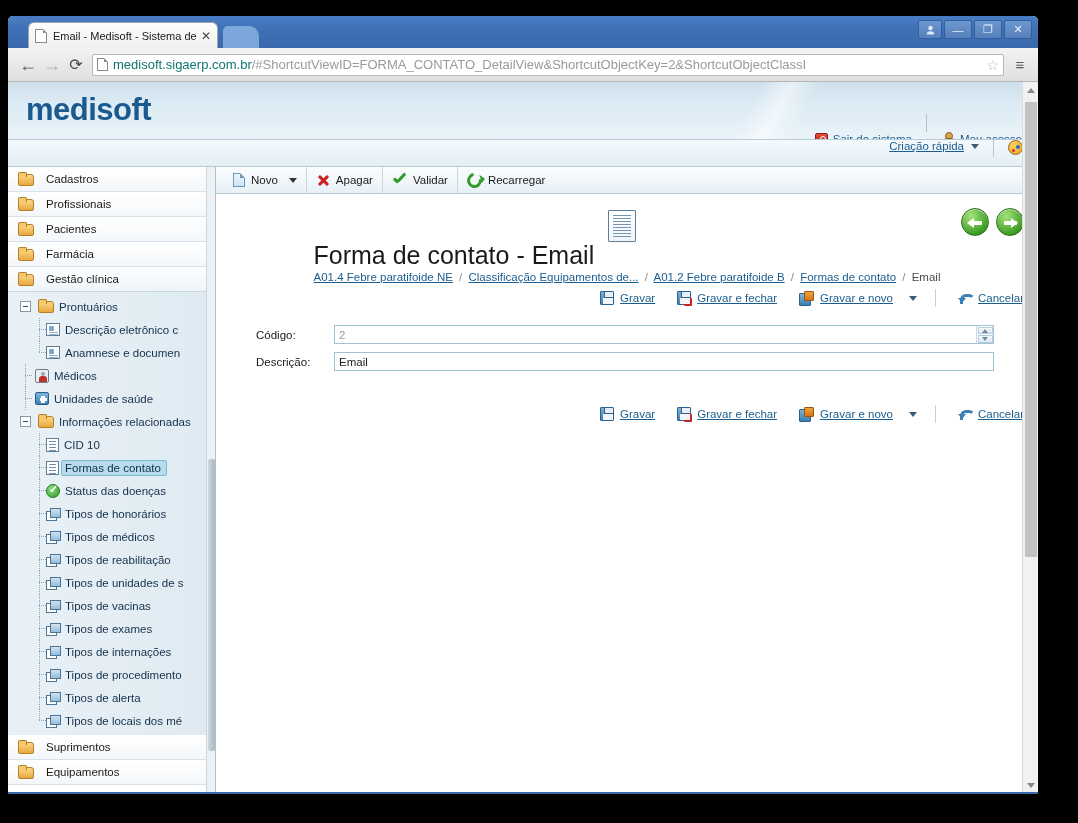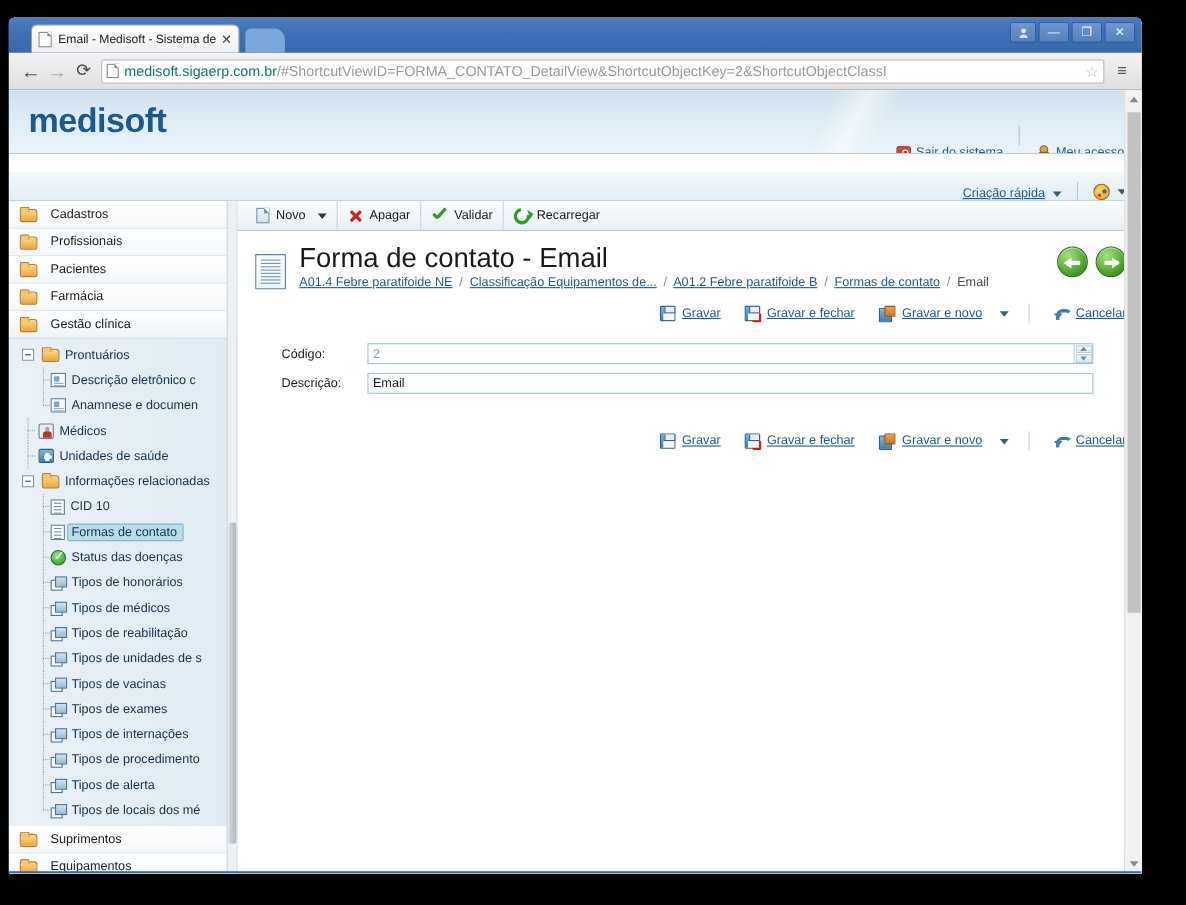--- a/index.html
+++ b/index.html
@@ -216,25 +216,23 @@
     background: #2f7cc4; border: 1px solid #1b527f;
     z-index: 2;
   }
 
   
   .subbar {
     position: relative;
     height: 27px;
     background: linear-gradient(to bottom, #f4f9fc, #e3eef5);
     border-bottom: 1px solid #b6c9d7;
-    display: flex; align-items: flex-end;
+    display: flex; align-items: flex-start;
     justify-content: flex-end;
-    padding-right: 14px;
     font-size: 11.5px;
-    margin-top: 16px;
   }
   .subbar-item {
     display: flex; align-items: center; gap: 7px;
     color: #1b5d8e; cursor: pointer;
   }
   .subbar-item span.txt { text-decoration: underline; }
   .caret {
     width: 0; height: 0;
     border-left: 4px solid transparent;
     border-right: 4px solid transparent;
@@ -507,21 +505,21 @@
     border-width: 5px 0 0 7px; border-style: solid;
     border-color: #2f9b28 transparent;
   }
 
   
   .title-block {
     position: relative;
     padding: 12px 14px 0 14px;
     min-height: 60px;
   }
-  .title-row { display: flex; align-items: flex-end; }
+  .title-row { display: flex; align-items: center; flex-direction: column; }
   .big-doc-ico {
     width: 28px; height: 32px;
     background: linear-gradient(to bottom,#ffffff,#eef4f9);
     border: 1px solid #5f7f99;
     position: relative; flex: none;
     margin: 4px 12px 0 2px;
     border-radius: 1px;
   }
   .big-doc-ico:after {
     content: ""; position: absolute; left: 4px; top: 4px; right: 4px;

